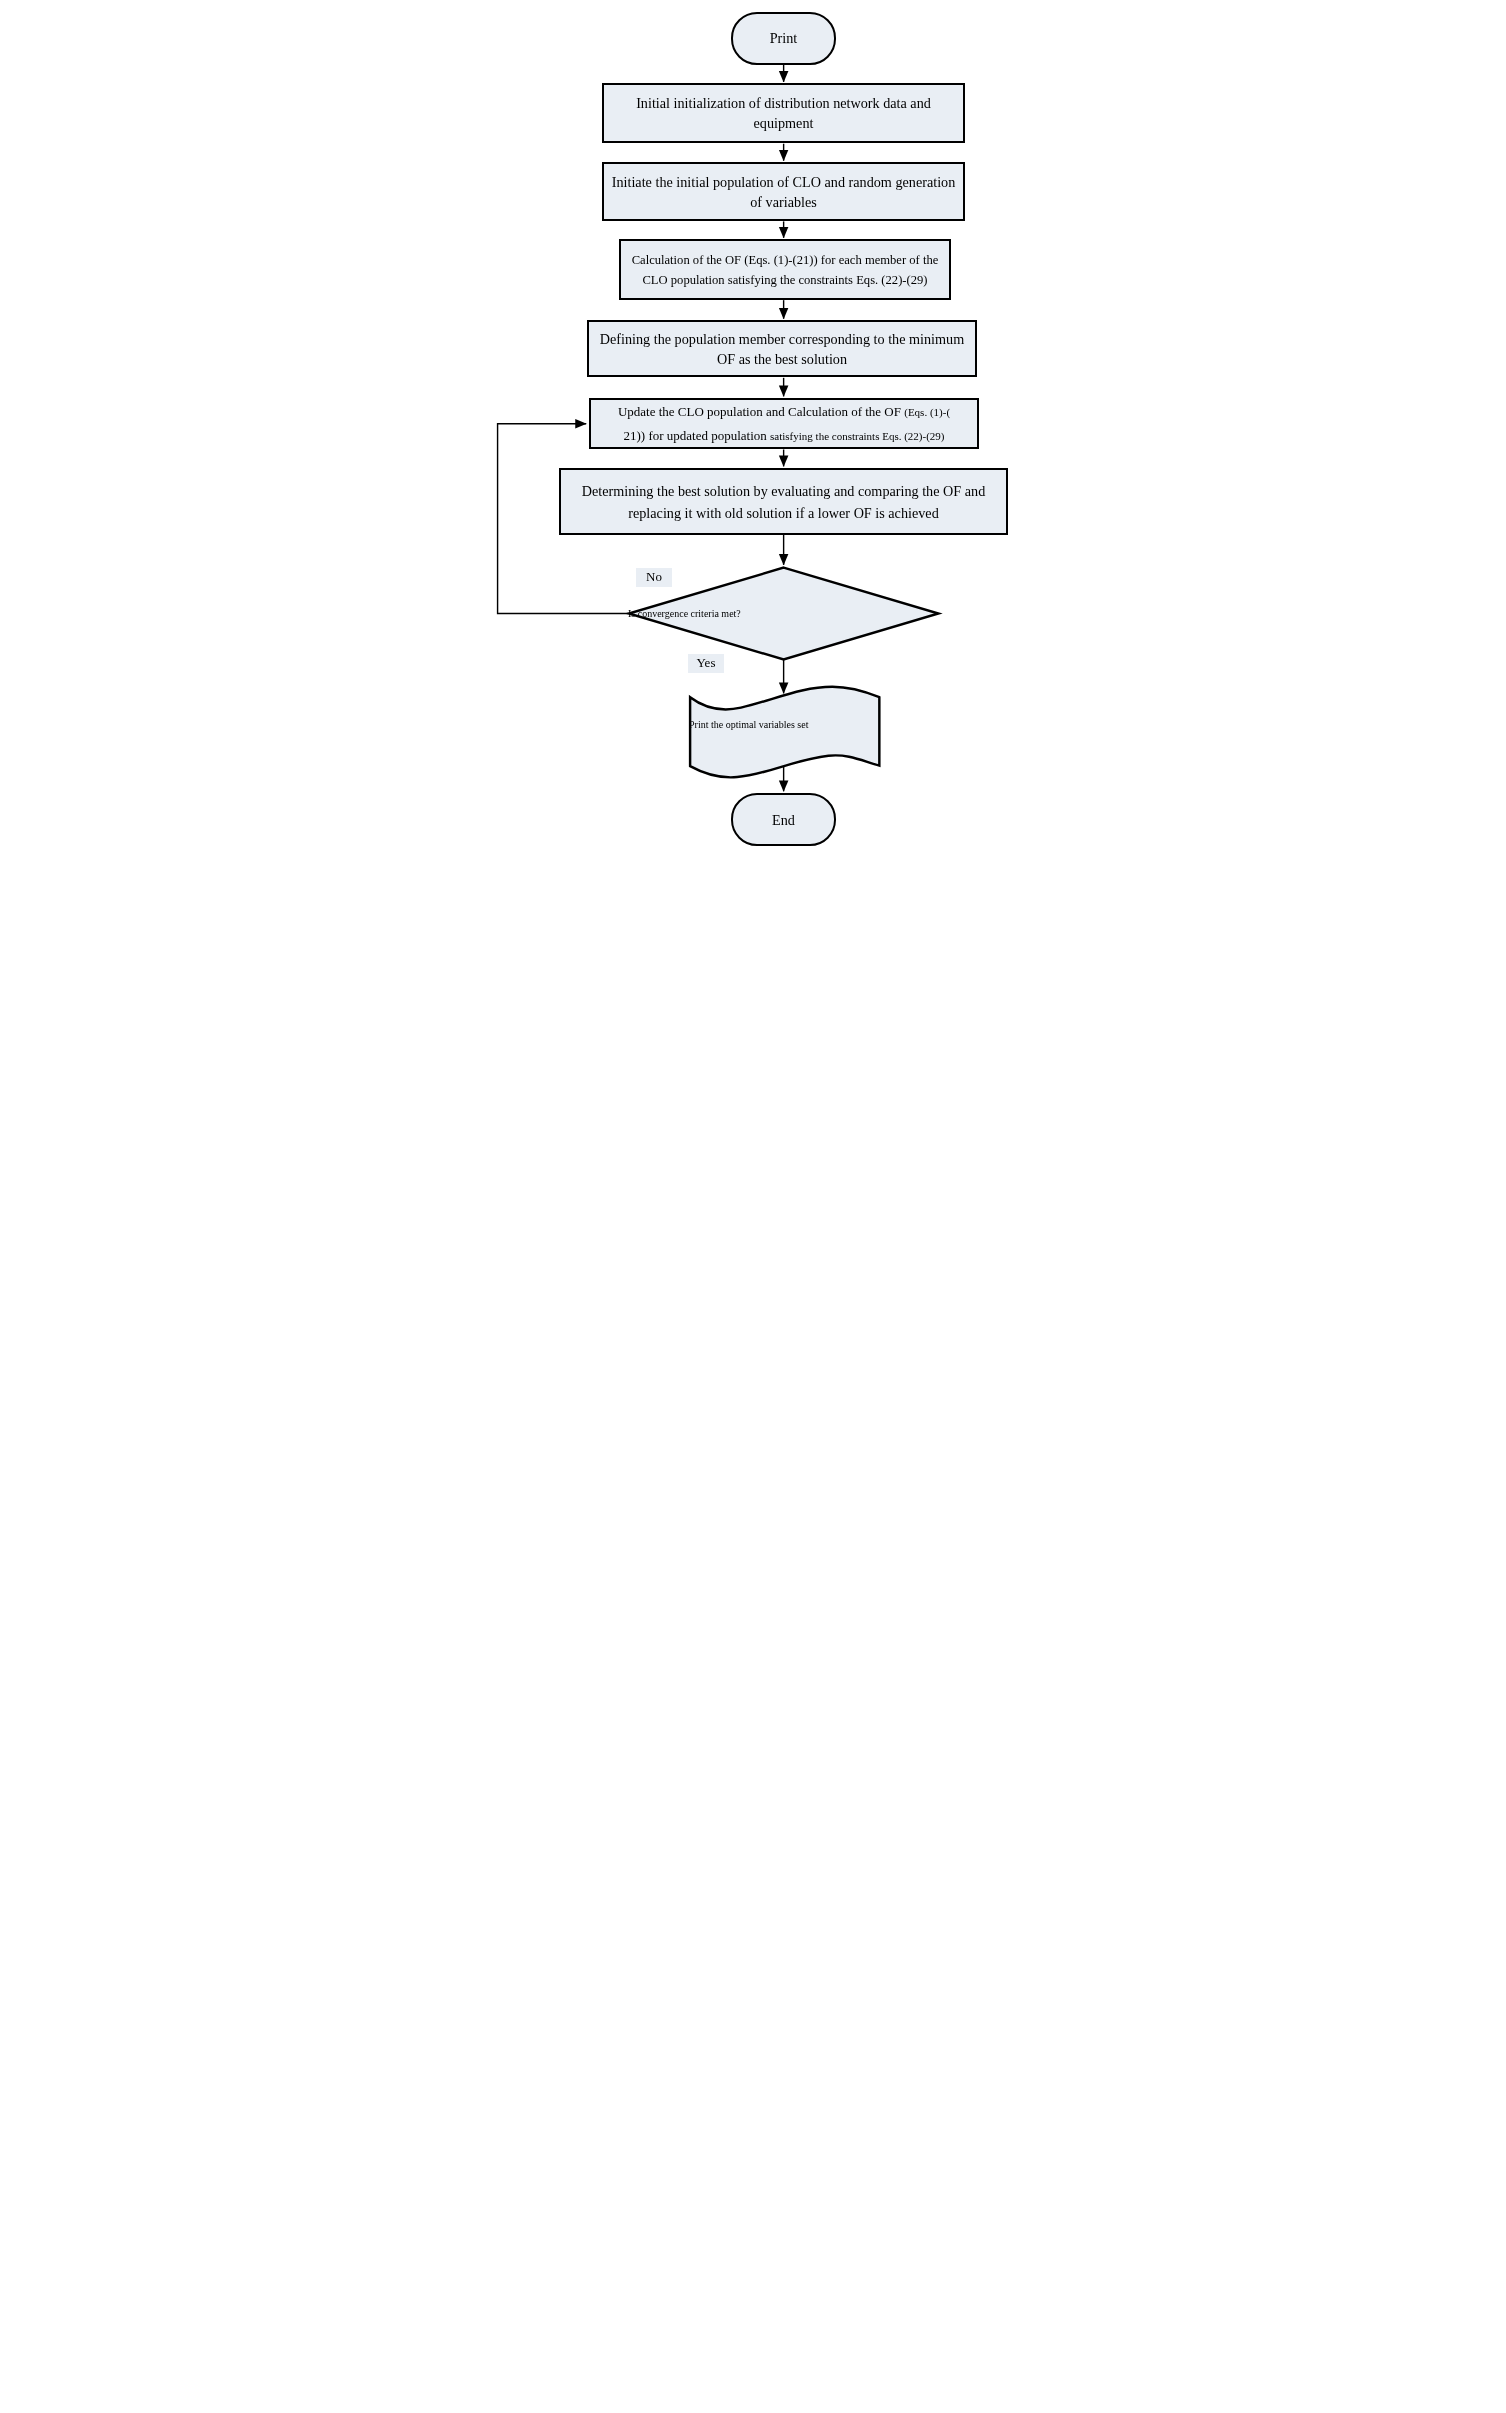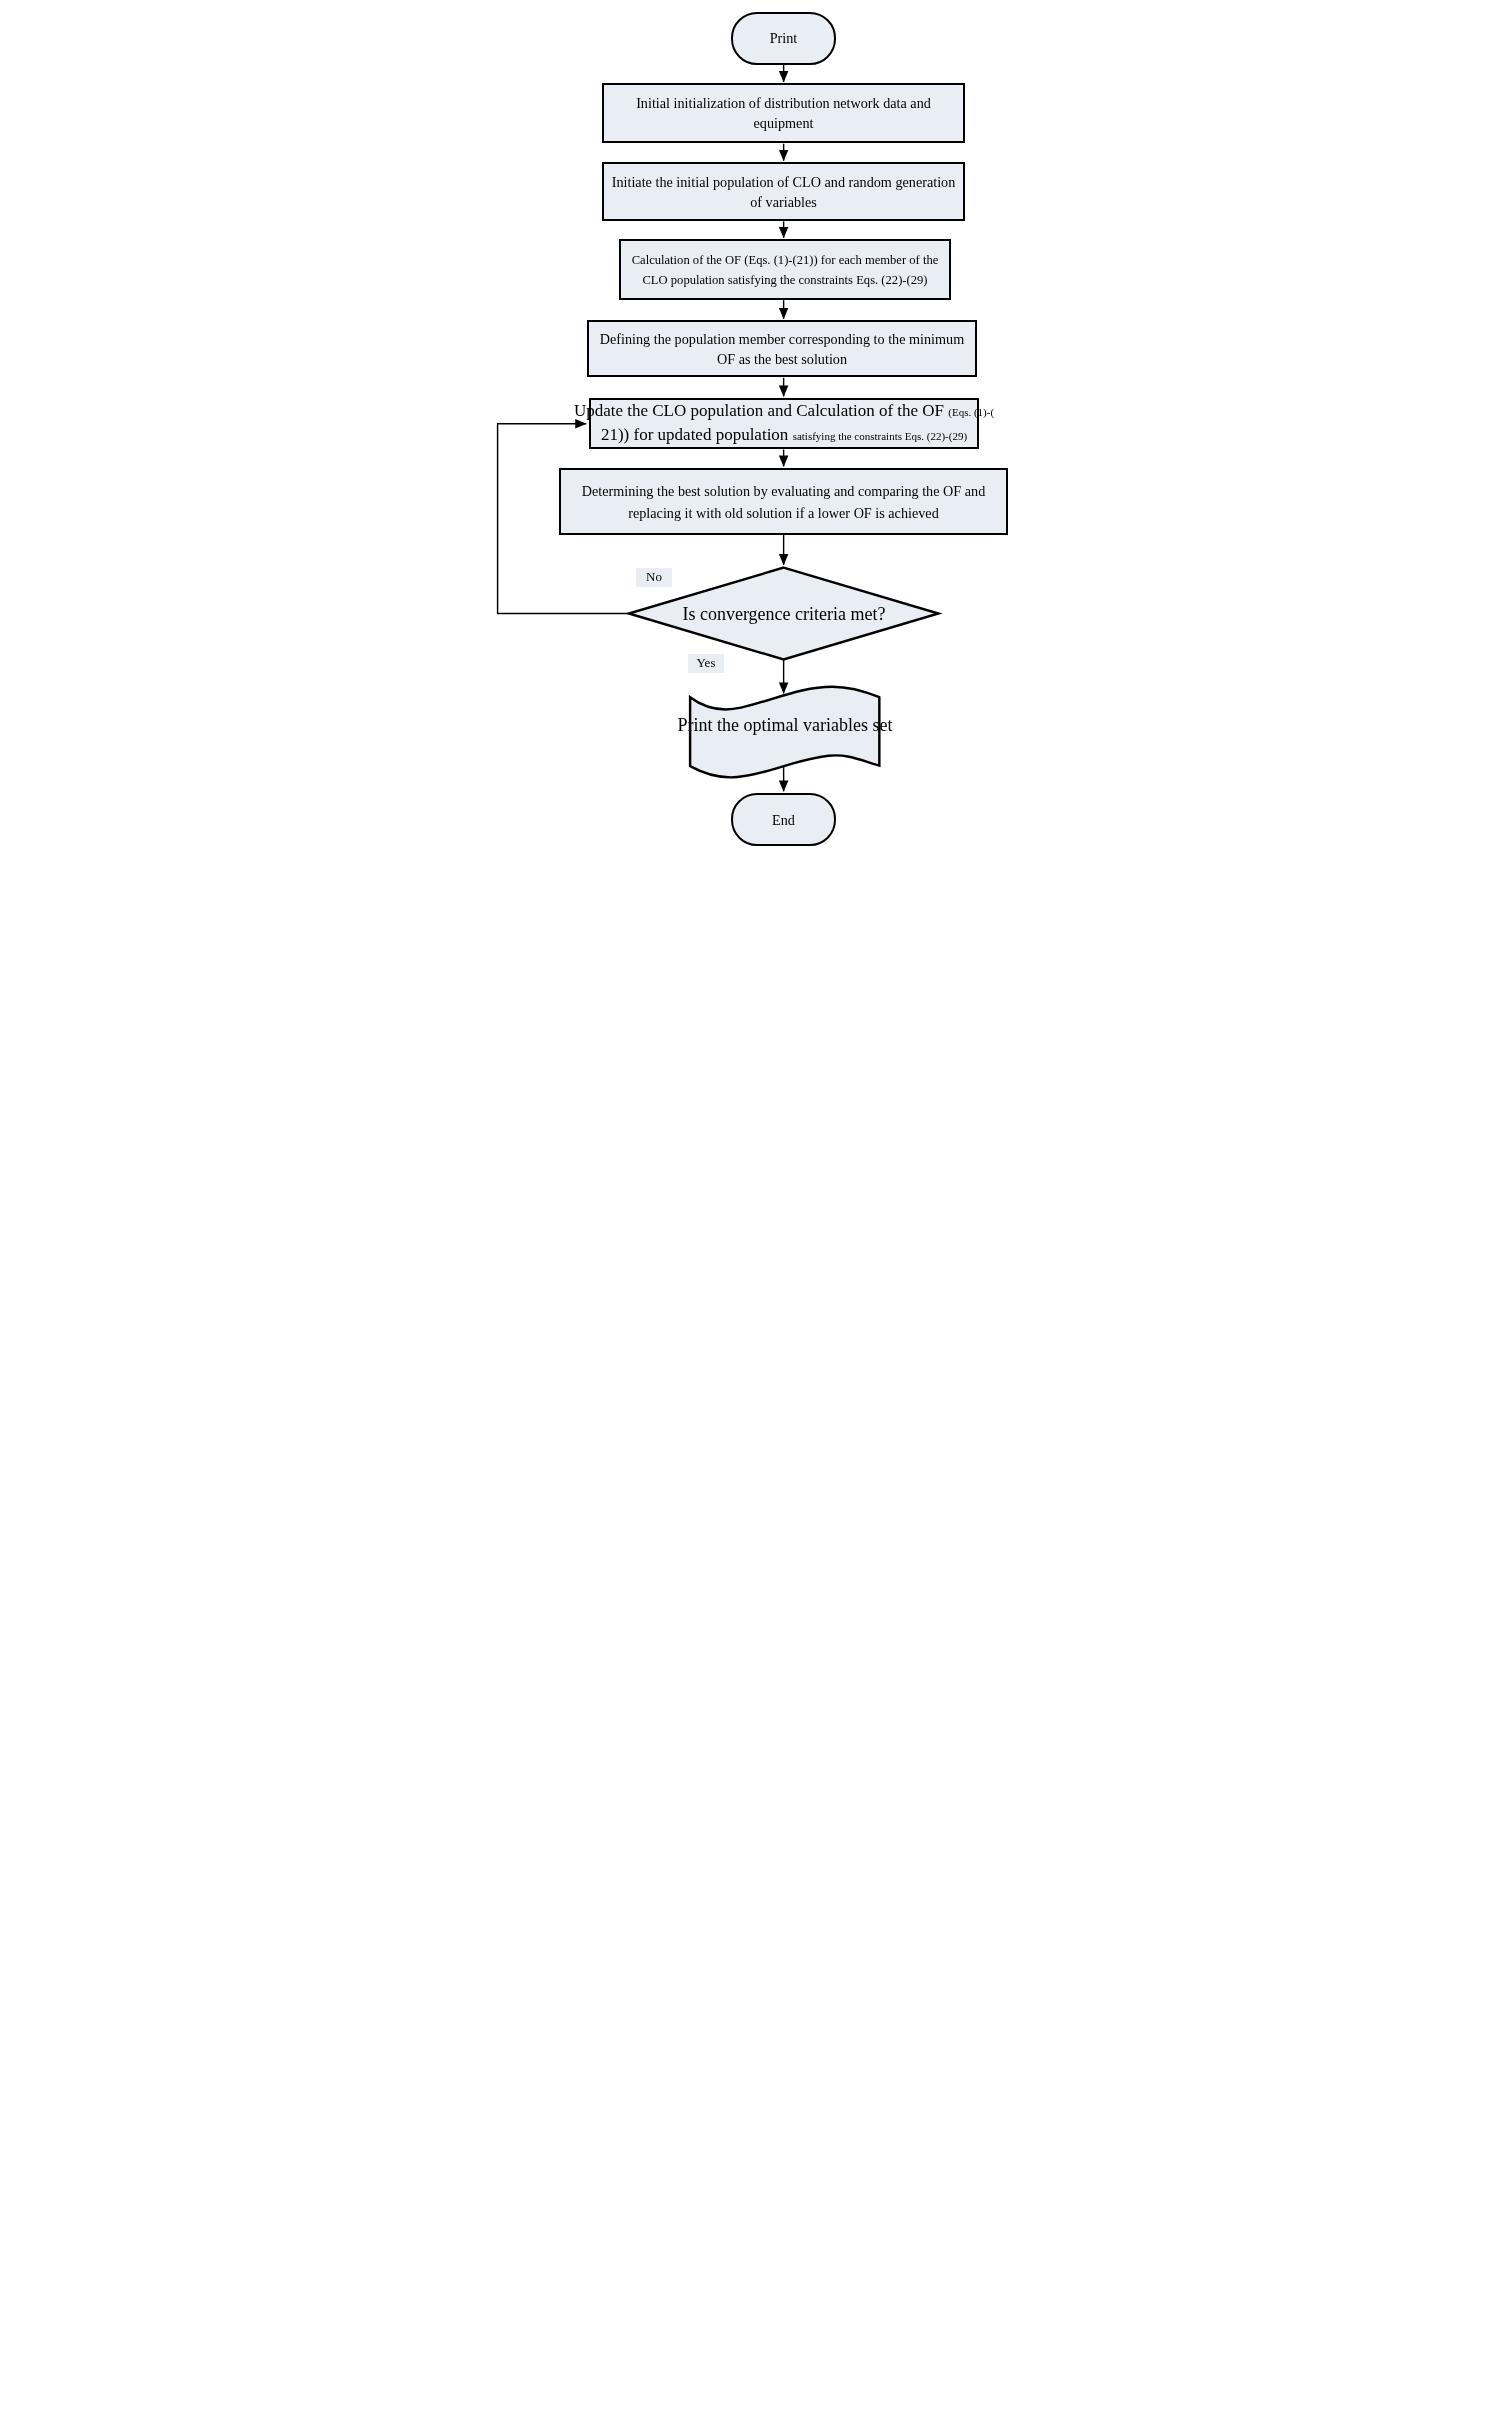--- a/index.html
+++ b/index.html
@@ -30,27 +30,27 @@
   }
   .terminator{
     border-radius:26px;
     border-width:2.2px;
     font-size:14.2px;
   }
   .process{padding:0 3.3px;}
   .small-font{font-size:12.6px;line-height:20px;padding:0 6.6px;}
   .overlay{
     position:absolute;
-    display:flex;align-items:center;justify-content:center;
+    display:flex;align-items:center;justify-content:flex-start;
     text-align:center;
-    font-size:18px;line-height:20px;
+    font-size:10px;line-height:20px;
     pointer-events:none;
   }
   .mixline{white-space:nowrap;}
-  .t-lg{font-size:17px;}
+  .t-lg{font-size:13px;}
   .t-sm{font-size:11px;}
   .edge-badge{
     position:absolute;
     width:36px;height:18.6px;
     background:var(--node-fill);
     display:flex;align-items:center;justify-content:center;
     font-size:13px;
   }
 </style>
 </head>

